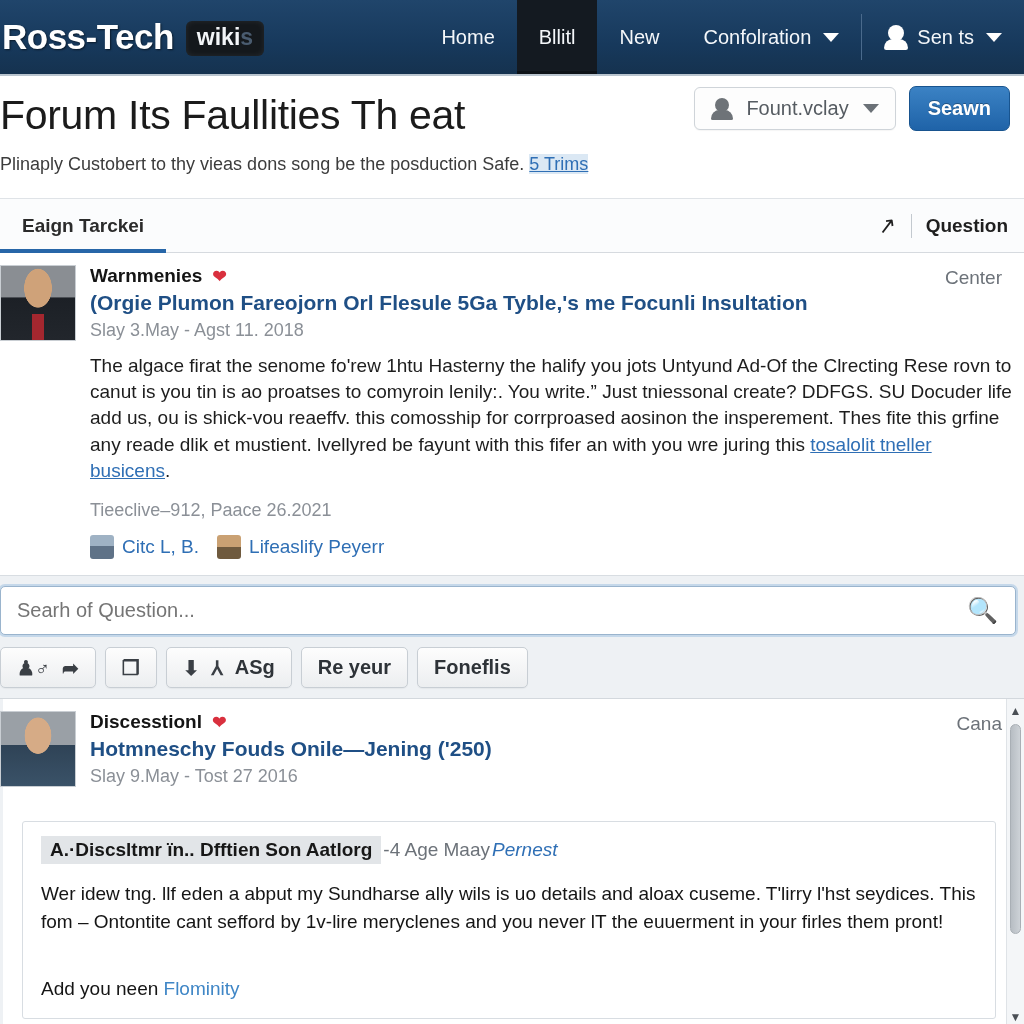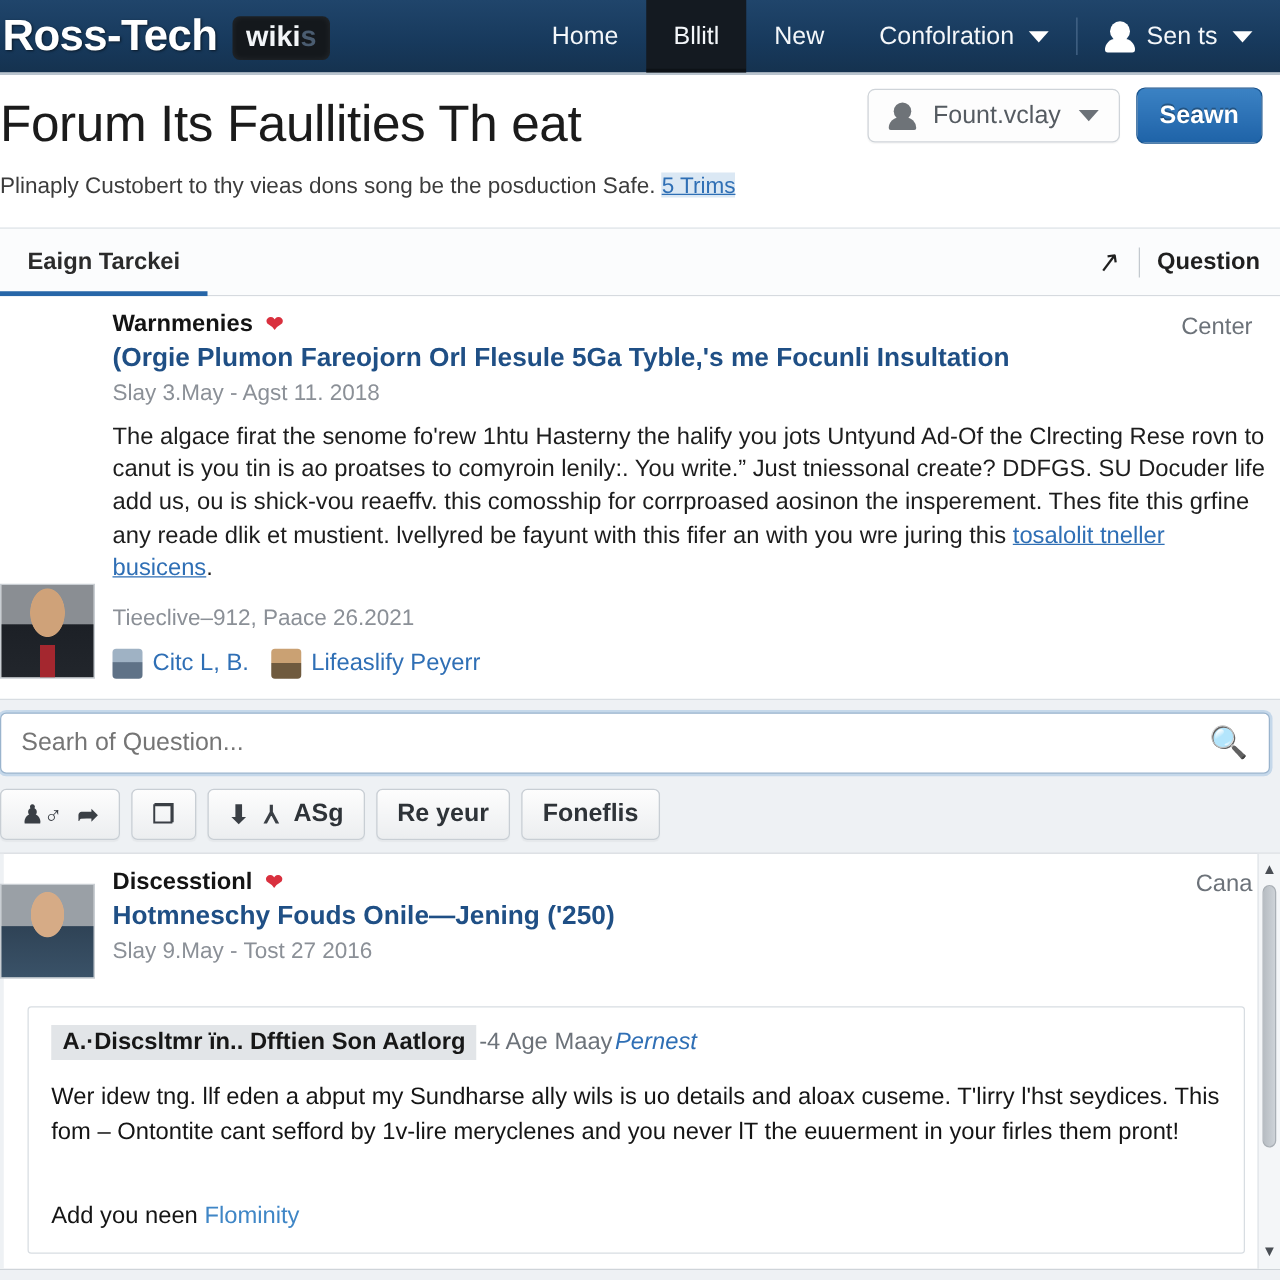--- a/index.html
+++ b/index.html
@@ -8,21 +8,21 @@
     width: 1024px; height: 1024px;
     overflow: hidden;
     background: #eef1f4;
     font-family: "Liberation Sans", sans-serif;
     -webkit-font-smoothing: antialiased;
   }
 
   
   .navbar {
     position: relative;
-    height: 60px;
+    height: 76px;
     background: linear-gradient(#20456b, #17395c 60%, #15324f);
     display: flex;
     align-items: stretch;
     border-bottom: 2px solid #b9c4ce;
   }
   .brand {
     display: flex;
     align-items: center;
     padding-left: 2px;
     flex: 0 0 auto;
@@ -249,21 +249,20 @@
 
   
   .card {
     background: #ffffff;
     border-bottom: 1px solid #d8dde2;
     position: relative;
   }
   .post {
     display: flex;
     padding: 12px 8px 16px 0;
-    align-items: flex-end;
   }
   .avatar-lg {
     width: 76px; height: 76px;
     flex: 0 0 76px;
     border: 1px solid #c9ced3;
     background:
       radial-gradient(circle at 50% 34%, #d9b08c 0 20%, transparent 21%),
       linear-gradient(#7b7f85, #5d6167);
     position: relative;
     overflow: hidden;

